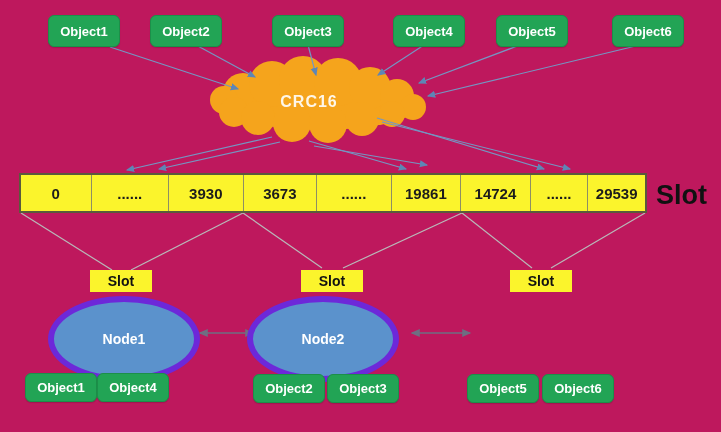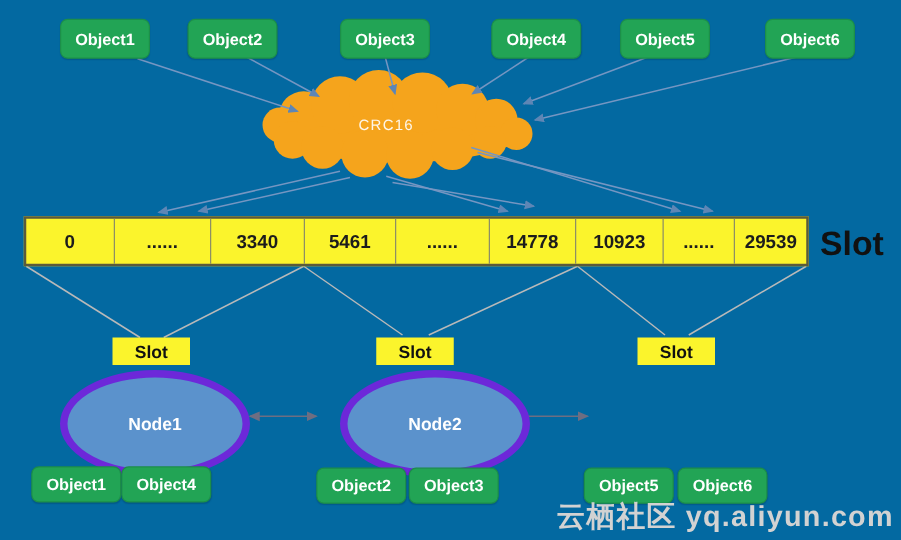--- a/index.html
+++ b/index.html
@@ -1,31 +1,31 @@
 <!DOCTYPE html>
 <html><head>
 <meta charset="utf-8">
 <style>
   html,body{margin:0;padding:0;background:#ffffff;}
   body{font-family:"Liberation Sans", sans-serif;}
-  #canvas{position:relative;width:721px;height:432px;background:#0369a1;overflow:hidden;}
+  #canvas{position:relative;width:721px;height:432px;background:#be185d;overflow:hidden;}
   svg.layer{position:absolute;left:0;top:0;width:721px;height:432px;}
 
   .obj-box{
     position:absolute;width:70px;height:30px;
     background:#22A455;border:1px solid #1c8f49;border-radius:6px;
     color:#ffffff;font-weight:bold;font-size:13px;
     display:flex;align-items:center;justify-content:center;
     box-shadow:0 1px 1px rgba(0,0,0,0.15);
   }
   .obj-box.bottom{height:27px;}
 
   .crc-label{
     position:absolute;left:267px;top:93px;width:84px;text-align:center;
-    color:rgba(255,255,255,0.9);font-weight:normal;font-size:12px;letter-spacing:1px;
+    color:rgba(255,255,255,0.9);font-weight:bold;font-size:16px;letter-spacing:1px;
   }
 
   .slot-bar{
     position:absolute;left:19px;top:173px;width:628px;height:40px;
     display:flex;background:#FBF42C;border:2px solid #5a5a3c;box-sizing:border-box;
   }
   .slot-cell{
     height:100%;display:flex;align-items:center;justify-content:center;
     border-right:1px solid #8e8e64;box-sizing:border-box;
     font-weight:bold;font-size:15px;color:#1c1c1c;
@@ -129,39 +129,38 @@
   <div class="obj-box" style="left:272px;top:15px;">Object3</div>
   <div class="obj-box" style="left:393px;top:15px;">Object4</div>
   <div class="obj-box" style="left:496px;top:15px;">Object5</div>
   <div class="obj-box" style="left:612px;top:15px;">Object6</div>
 
   <div class="crc-label">CRC16</div>
 
   <div class="slot-bar">
     <div class="slot-cell" style="width:71px;">0</div>
     <div class="slot-cell" style="width:78px;">......</div>
-    <div class="slot-cell" style="width:75px;">3340</div>
-    <div class="slot-cell" style="width:74px;">5461</div>
+    <div class="slot-cell" style="width:75px;">3930</div>
+    <div class="slot-cell" style="width:74px;">3673</div>
     <div class="slot-cell" style="width:75px;">......</div>
-    <div class="slot-cell" style="width:70px;">14778</div>
-    <div class="slot-cell" style="width:70px;">10923</div>
+    <div class="slot-cell" style="width:70px;">19861</div>
+    <div class="slot-cell" style="width:70px;">14724</div>
     <div class="slot-cell" style="width:58px;">......</div>
     <div class="slot-cell" style="width:57px;">29539</div>
   </div>
   <div class="slot-axis-label">Slot</div>
 
   <div class="slot-tag" style="left:90px;">Slot</div>
   <div class="slot-tag" style="left:301px;">Slot</div>
   <div class="slot-tag" style="left:510px;">Slot</div>
 
   <div class="node-ellipse" style="left:48px;">Node1</div>
-  <div class="node-ellipse" style="left:272px;">Node2</div>
+  <div class="node-ellipse" style="left:247px;">Node2</div>
 
   <div class="obj-box bottom" style="left:25px;top:373px;">Object1</div>
   <div class="obj-box bottom" style="left:97px;top:373px;">Object4</div>
   <div class="obj-box bottom" style="left:253px;top:374px;">Object2</div>
   <div class="obj-box bottom" style="left:327px;top:374px;">Object3</div>
   <div class="obj-box bottom" style="left:467px;top:374px;">Object5</div>
   <div class="obj-box bottom" style="left:542px;top:374px;">Object6</div>
 
-  <div class="watermark">云栖社区 yq.aliyun.com</div>
 
 </div>
 
 </body></html>

